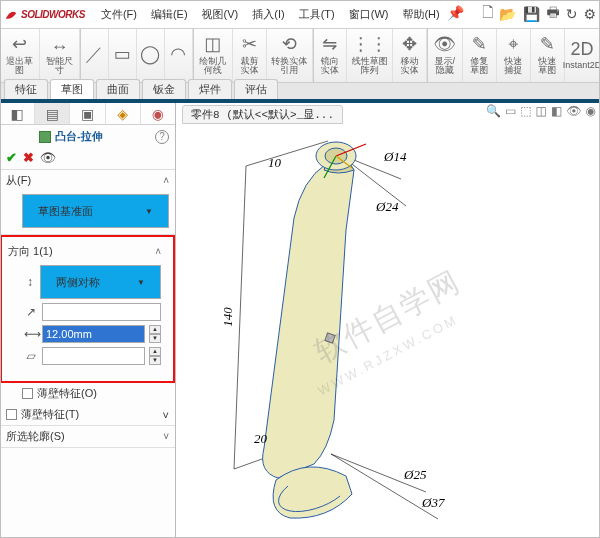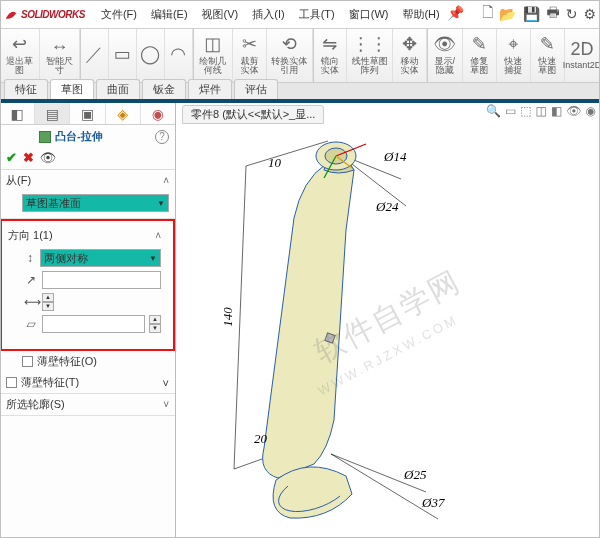--- a/index.html
+++ b/index.html
@@ -47,37 +47,37 @@
   .confirm-row { display: flex; align-items: center; gap: 6px; padding: 2px 6px 4px; border-bottom: 1px solid #ddd; }
   .ok { color: #17a017; font-weight: 700; font-size: 13px; }
   .cancel { color: #d02020; font-weight: 700; font-size: 13px; }
   .eye { color: #444; font-size: 13px; }
 
   .group { border-bottom: 1px solid #e0e0e0; }
   .group-hd { display: flex; align-items: center; padding: 3px 6px; font-size: 11px; color: #333; cursor: default; }
   .group-hd .chev { margin-left: auto; font-size: 10px; color: #666; }
   .group-body { padding: 3px 6px 6px 22px; display: flex; flex-direction: column; gap: 4px; }
 
-  .dropdown { display: flex; align-items: center; height: 18px; border: 1px solid #aaa; background: #14b8a6; padding: 0 3px; font-size: 11px; width: 100%; }
+  .dropdown { display: flex; align-items: center; height: 34px; border: 1px solid #aaa; background: #0ea5e9; padding: 0 15px; font-size: 11px; width: 100%; }
   .dropdown .dd-arrow { margin-left: auto; font-size: 8px; color: #333; }
 
   .redbox { border: 2px solid #e11; padding: 4px 6px 10px; }
 
   .input-row { display: flex; align-items: center; gap: 4px; }
   .input-row .lead { width: 14px; text-align: center; font-size: 12px; color: #555; }
   .textinput { flex: 1; height: 18px; border: 1px solid #aaa; background: #fff; padding: 0 3px; font-size: 11px; display: flex; align-items: center; }
   .textinput.sel { background: #2f74d0; color: #fff; }
   .spin { width: 12px; display: flex; flex-direction: column; }
   .spin div { height: 9px; border: 1px solid #aaa; background: #f0f0f0; font-size: 6px; text-align: center; line-height: 6px; cursor: pointer; }
 
   .chk-row { display: flex; align-items: center; gap: 4px; padding: 3px 6px 3px 22px; font-size: 11px; }
   .chk { width: 11px; height: 11px; border: 1px solid #888; background: #fff; }
 
   
-  .doc-tab { position: absolute; top: 2px; left: 6px; font-size: 11px; color: #333; background: #f4f4f4; border: 1px solid #ccc; padding: 1px 8px; border-radius: 3px 3px 0 0; }
+  .doc-tab { position: absolute; top: 2px; left: 6px; font-size: 11px; color: #333; background: #f4f4f4; border: 1px solid #ccc; padding: 1px 8px; border-radius: 3px 3px 0 0; font-family: Liberation Mono, monospace; }
   .view-tools { position: absolute; top: 1px; right: 4px; display: flex; gap: 4px; }
   .vt { font-size: 12px; color: #777; }
 
   .canvas { position: absolute; inset: 20px 0 0 0; }
 
   
   .dim { position: absolute; font-size: 13px; font-style: italic; font-family: serif; color: #000; white-space: nowrap; }
 
   
   .wm { position: absolute; left: 50%; top: 46%; transform: translate(-50%, -50%) rotate(-28deg); font-size: 30px; color: rgba(120,120,120,0.25); letter-spacing: 2px; white-space: nowrap; }
@@ -244,20 +244,23 @@
             <span>两侧对称</span>
             <span class="dd-arrow">▼</span>
           </div>
         </div>
         <div class="input-row">
           <span class="lead">↗</span>
           <div class="textinput"></div>
         </div>
         <div class="input-row">
           <span class="lead">⟷</span>
+          <div class="textinput sel">
+              <span>12.00mm</span>
+            </div>
           <div class="spin">
               <div>▲</div>
               <div>▼</div>
             </div>
         </div>
         <div class="input-row">
           <span class="lead">▱</span>
           <div class="textinput"></div>
           <div class="spin">
               <div>▲</div>

